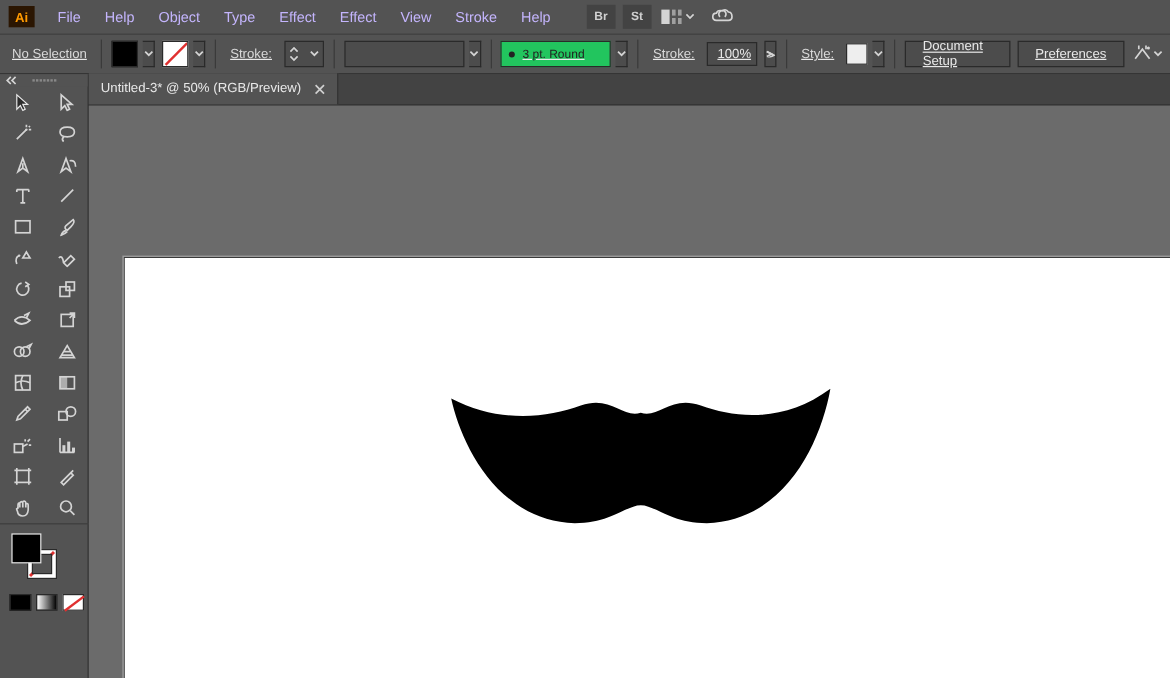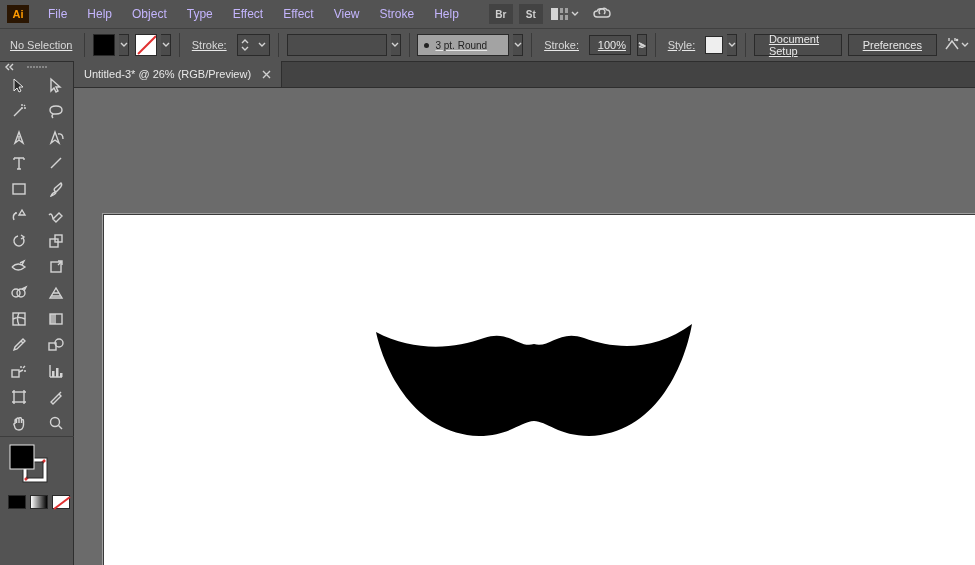--- a/index.html
+++ b/index.html
@@ -19,21 +19,21 @@
   .controlbar { height: 34px; background:#535353; border-top:1px solid #404040; border-bottom:1px solid #2e2e2e; display:flex; align-items:center; padding:0 6px; gap:6px;text-decoration:underline; }
   .ctl-group { display:flex; align-items:center; gap:4px; }
   .ctl-label { color:#d8d8d8; font-size:11px; padding:0 4px; white-space:nowrap;}
   .swatch { width:22px; height:22px; border:1px solid #2a2a2a; position:relative; display:flex; align-items:center; justify-content:center;}
   .dd-caret { width:10px; height:22px; background:#4c4c4c; display:flex; align-items:center; justify-content:center; border:1px solid #2a2a2a; border-left:none;}
   .dd-caret svg, .mini-caret svg { display:block; }
   .mini-caret { width:9px; display:flex; align-items:center; justify-content:center;}
   .stroke-weight { width:44px; height:22px; background:#4c4c4c; border:1px solid #2a2a2a; display:flex; align-items:center; justify-content:space-between; padding:0 3px;}
   .vrule { width:1px; height:24px; background:#3a3a3a; margin:0 2px;}
   .variable-width { width:100px; height:22px; background:#4c4c4c; border:1px solid #2a2a2a;}
-  .brush-def { width:92px; height:22px; background:#a3a3a3; border:1px solid #2a2a2a; display:flex; align-items:center; justify-content:flex-start; padding:0 6px; color:#222; font-size:10px; gap:6px;}
+  .brush-def { width:92px; height:22px; background:#22c55e; border:1px solid #2a2a2a; display:flex; align-items:center; justify-content:flex-start; padding:0 6px; color:#222; font-size:10px; gap:6px;}
   .brush-dot{ width:5px;height:5px;border-radius:50%;background:#222;}
   .opacity-field{ width:42px; height:20px; background:#4c4c4c; border:1px solid #2a2a2a; color:#e8e8e8; font-size:11px; text-align:right; padding:2px 4px;}
   .style-swatch{width:18px;height:18px;background:#eeeeee;border:1px solid #2a2a2a;}
   .btn { height:22px; padding:0 14px; background:#4c4c4c; border:1px solid #2a2a2a; color:#e8e8e8; font-size:11px; display:flex; align-items:center; cursor:default;}
   .align-btn{width:26px;height:22px;display:flex;align-items:center;justify-content:center;}
 
   
   .workspace { position:absolute; top:62px; left:0; right:0; bottom:0; }
 
   
@@ -426,21 +426,21 @@
         <svg width="18" height="14" style="position:absolute;left:0;top:0">
             <line x1="1" y1="13" x2="17" y2="1" stroke="#e03030" stroke-width="2"></line>
           </svg>
       </div>
     </div>
   </div>
 
   <div class="doc-area">
     <div class="tabstrip">
       <div class="tab">
-        <span>Untitled-3* @ 26% (RGB/Preview)</span>
+        <span>Untitled-3* @ 50% (RGB/Preview)</span>
         <span class="close">
           <svg width="9" height="9">
               <path d="M1 1 L8 8 M8 1 L1 8" stroke="#cfcfcf" stroke-width="1.4"></path>
             </svg>
         </span>
       </div>
     </div>
 
     <div class="canvas-wrap">
       <div class="artboard"></div>

